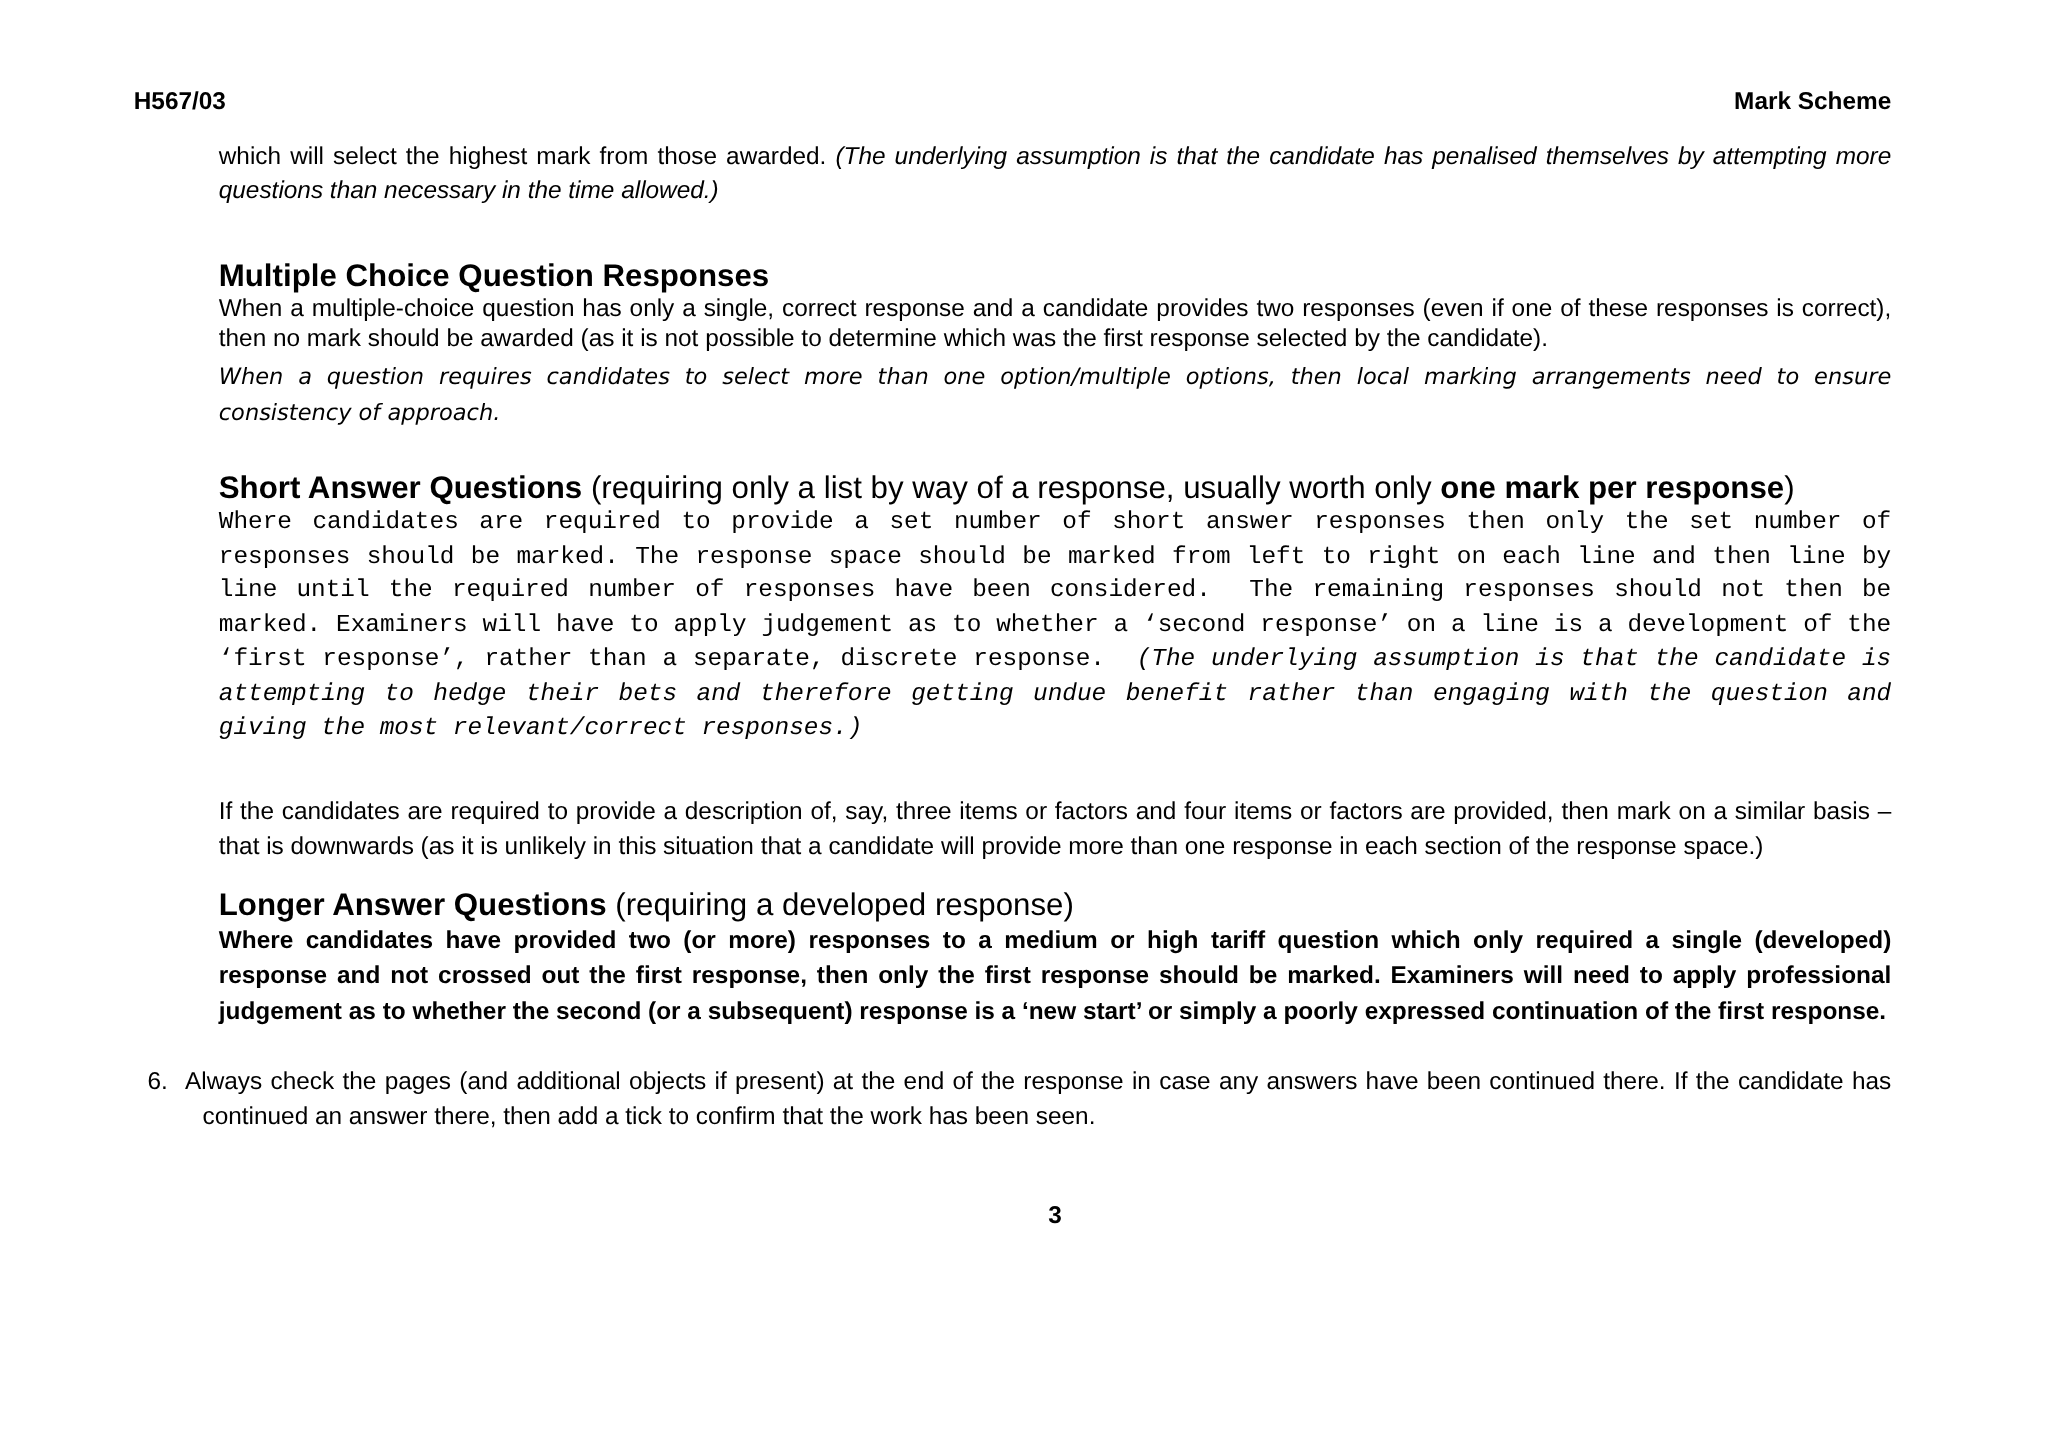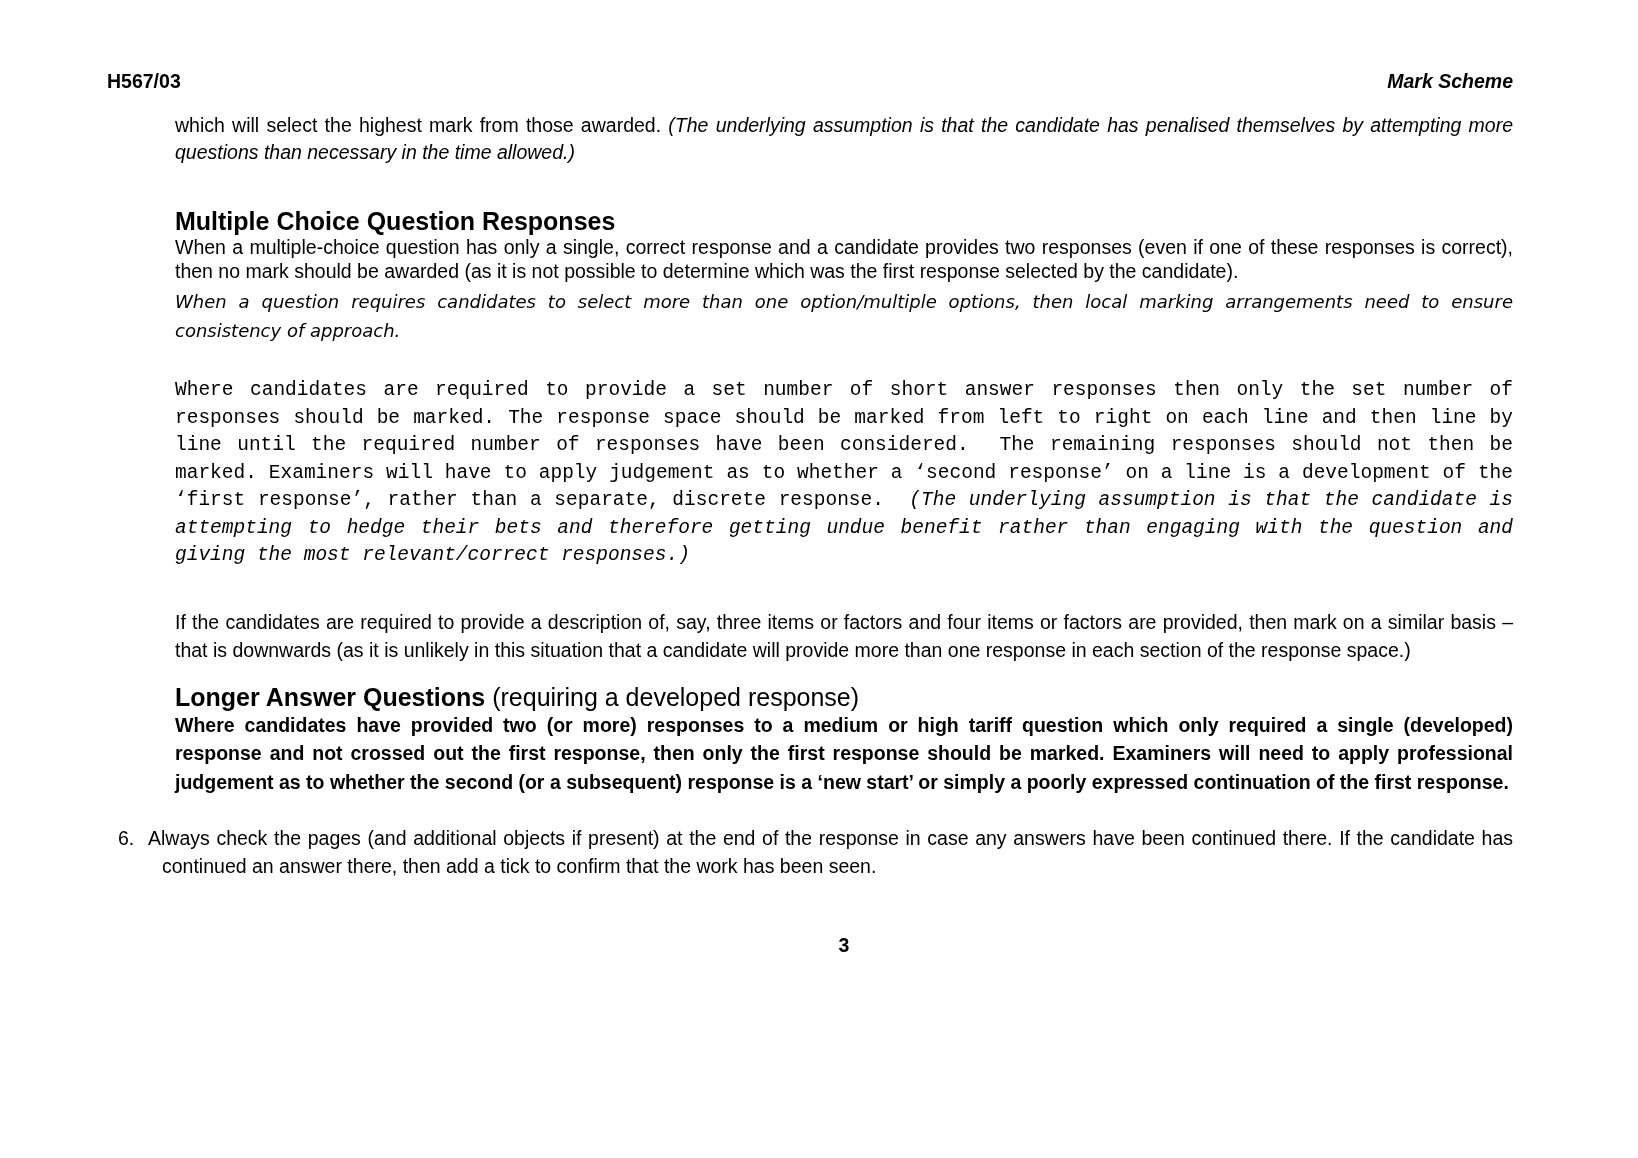--- a/index.html
+++ b/index.html
@@ -21,21 +21,21 @@
     position: absolute;
     top: 70px;
     left: 107px;
     right: 125px;
     display: flex;
     align-items: baseline;
     font-weight: bold;
     line-height: 22px;
   }
   .hdr .hl { flex: 1 1 0; text-align: left; }
-  .hdr .hc { flex: 0 0 auto; text-align: left; font-style: italic; }
+  .hdr .hc { flex: 0 0 auto; text-align: left; }
   .hdr .hr { flex: 1 1 0; text-align: right; }
 
   .content {
     position: absolute;
     top: 0;
     left: 175px;
     width: 1338px;
   }
   .para { margin: 0; }
   .just { text-align: justify; }
@@ -107,20 +107,21 @@
     <p class="para just intro"><span>which will select the highest mark from those awarded. </span><span class="i">(The underlying assumption is that the candidate has penalised themselves by attempting more questions than necessary in the time allowed.)</span></p>
 
     <section class="sec-mc">
       <h3 class="h"><span class="b">Multiple Choice Question Responses</span></h3>
       <p class="para just p-mc"><span>When a multiple-choice question has only a single, correct response and a candidate provides two responses (even if one of these responses is correct), then no mark should be awarded (as it is not possible to determine which was the first response selected by the candidate).</span></p>
       <p class="para just p-alt"><span class="i altfont">When a question requires candidates to select more than one option/multiple options, then local marking arrangements need to ensure consistency of approach.</span></p>
     </section>
 
 
     <section class="sec-sa1">
+      <h3 class="h"><span class="b">Short Answer Questions</span><span> (requiring only a list by way of a response, usually worth only </span><span class="b">one mark per response</span><span>)</span></h3>
       <p class="para just p-275"><span>Where candidates are required to provide a set number of short answer responses then only the set number of responses should be marked. The response space should be marked from left to right on each line and then line by line until the required number of responses have been considered.&nbsp; The remaining responses should not then be marked. Examiners will have to apply judgement as to whether a ‘second response’ on a line is a development of the ‘first response’, rather than a separate, discrete response.&nbsp; </span><span class="i">(The underlying assumption is that the candidate is attempting to hedge their bets and therefore getting undue benefit rather than engaging with the question and giving the most relevant/correct responses.)</span></p>
     </section>
 
     <section class="sec-sa2">
       <p class="para just p-28"><span>If the candidates are required to provide a description of, say, three items or factors and four items or factors are provided, then mark on a similar basis – that is downwards (as it is unlikely in this situation that a candidate will provide more than one response in each section of the response space.)</span></p>
     </section>
 
     <section class="sec-long">
       <h3 class="h"><span class="b">Longer Answer Questions</span><span> (requiring a developed response)</span></h3>
       <p class="para just p-285"><span>Where candidates have provided two (or more) responses to a medium or high tariff question which only required a single (developed) response and not crossed out the first response, then only the first response should be marked. Examiners will need to apply professional judgement as to whether the second (or a subsequent) response is a ‘new start’ or simply a poorly expressed continuation of the first response.</span></p>

